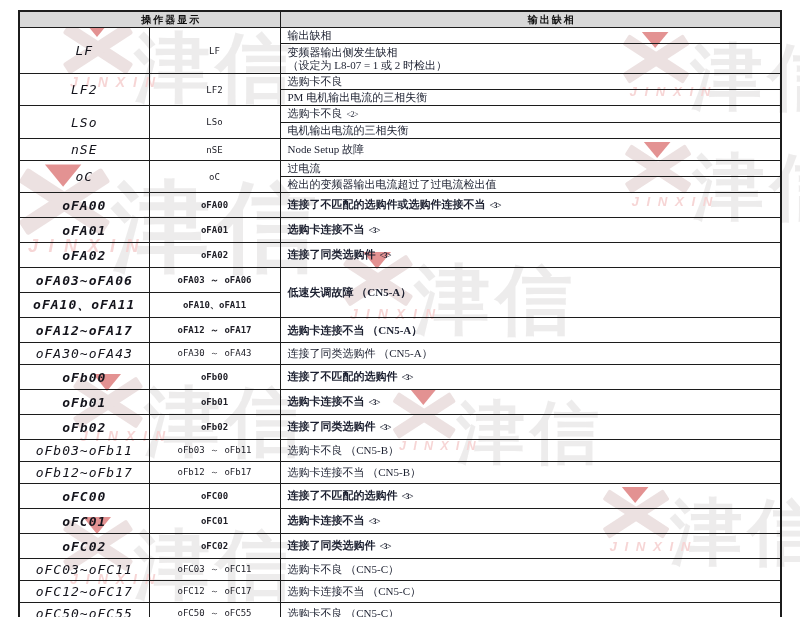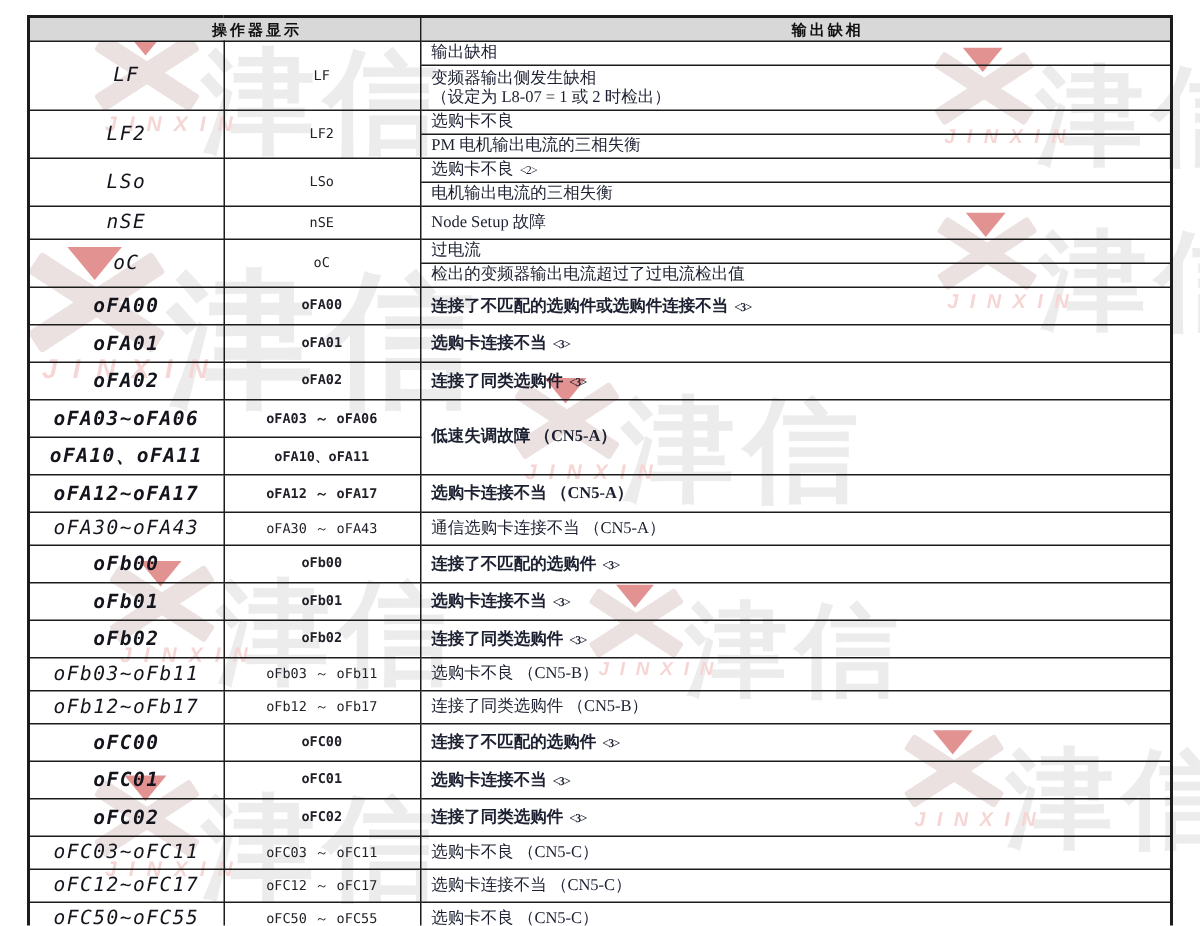--- a/index.html
+++ b/index.html
@@ -175,21 +175,21 @@
 
     <tr class="rh25">
       <td class="seg">oFA12~oFA17</td>
       <td class="code">oFA12 ～ oFA17</td>
       <td class="fault">选购卡连接不当 （CN5-A）</td>
     </tr>
 
     <tr class="rh22">
       <td class="seg">oFA30~oFA43</td>
       <td class="code">oFA30 ～ oFA43</td>
-      <td class="fault">通信选购卡连接不当 （CN5-A）</td>
+      <td class="fault">连接了同类选购件 （CN5-A）</td>
     </tr>
 
     <tr class="rh25">
       <td class="seg">oFb00</td>
       <td class="code">oFb00</td>
       <td class="fault"><span>连接了不匹配的选购件</span><span class="note">&lt;3&gt;</span></td>
     </tr>
 
     <tr class="rh25">
       <td class="seg">oFb01</td>
@@ -205,21 +205,21 @@
 
     <tr class="rh22">
       <td class="seg">oFb03~oFb11</td>
       <td class="code">oFb03 ～ oFb11</td>
       <td class="fault">选购卡不良 （CN5-B）</td>
     </tr>
 
     <tr class="rh22">
       <td class="seg">oFb12~oFb17</td>
       <td class="code">oFb12 ～ oFb17</td>
-      <td class="fault">连接了同类选购件 （CN5-B）</td>
+      <td class="fault">选购卡连接不当 （CN5-B）</td>
     </tr>
 
     <tr class="rh25">
       <td class="seg">oFC00</td>
       <td class="code">oFC00</td>
       <td class="fault"><span>连接了不匹配的选购件</span><span class="note">&lt;3&gt;</span></td>
     </tr>
 
     <tr class="rh25">
       <td class="seg">oFC01</td>

